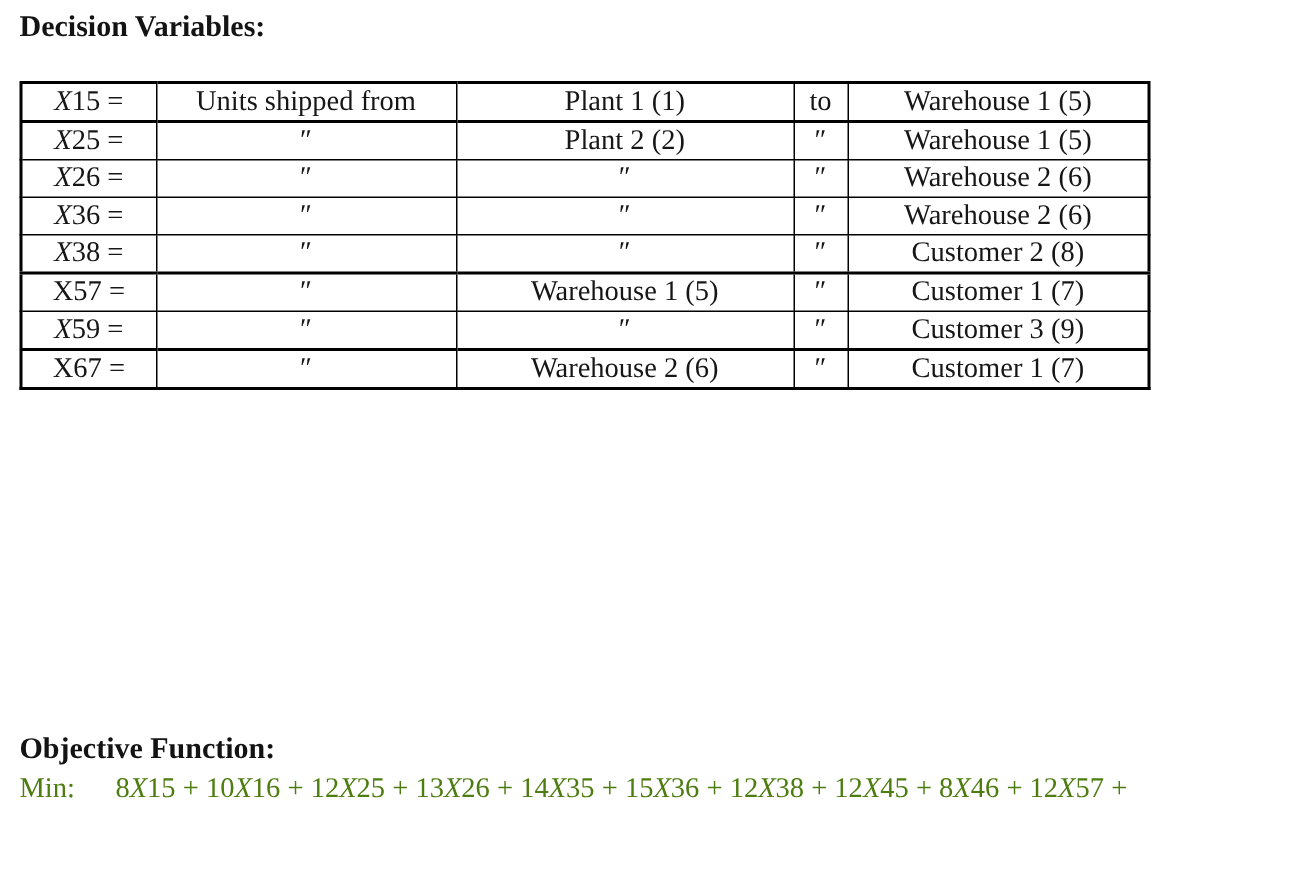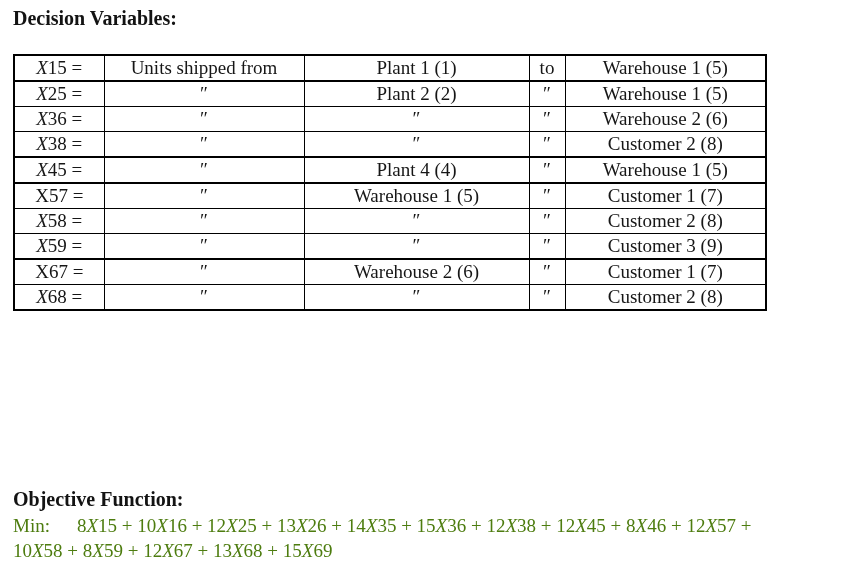--- a/index.html
+++ b/index.html
@@ -86,78 +86,63 @@
           <td>Warehouse 1 (5)</td>
         </tr>
         <tr class="group-start">
           <td><span class="it">X</span>25 =</td>
           <td>″</td>
           <td>Plant 2 (2)</td>
           <td>″</td>
           <td>Warehouse 1 (5)</td>
         </tr>
         <tr>
+          <td><span class="it">X</span>26 =</td>
+          <td>″</td>
+          <td>″</td>
+          <td>″</td>
+          <td>Warehouse 2 (6)</td>
+        </tr>
+        <tr>
           <td><span class="it">X</span>36 =</td>
           <td>″</td>
           <td>″</td>
           <td>″</td>
           <td>Warehouse 2 (6)</td>
         </tr>
         <tr>
           <td><span class="it">X</span>38 =</td>
           <td>″</td>
           <td>″</td>
           <td>″</td>
           <td>Customer 2 (8)</td>
         </tr>
         <tr class="group-start">
-          <td><span class="it">X</span>45 =</td>
-          <td>″</td>
-          <td>Plant 4 (4)</td>
-          <td>″</td>
-          <td>Warehouse 1 (5)</td>
-        </tr>
-        <tr class="group-start">
           <td><span>X</span>57 =</td>
           <td>″</td>
           <td>Warehouse 1 (5)</td>
           <td>″</td>
           <td>Customer 1 (7)</td>
-        </tr>
-        <tr>
-          <td><span class="it">X</span>58 =</td>
-          <td>″</td>
-          <td>″</td>
-          <td>″</td>
-          <td>Customer 2 (8)</td>
         </tr>
         <tr>
           <td><span class="it">X</span>59 =</td>
           <td>″</td>
           <td>″</td>
           <td>″</td>
           <td>Customer 3 (9)</td>
         </tr>
         <tr class="group-start">
           <td><span>X</span>67 =</td>
           <td>″</td>
           <td>Warehouse 2 (6)</td>
           <td>″</td>
           <td>Customer 1 (7)</td>
         </tr>
-        <tr>
-          <td><span class="it">X</span>68 =</td>
-          <td>″</td>
-          <td>″</td>
-          <td>″</td>
-          <td>Customer 2 (8)</td>
-        </tr>
       </tbody>
   </table>
 
   <h2 class="heading" id="obj-heading">Objective Function:</h2>
 
   <div id="objective-lines">
       <div class="obj-line"><span class="min-label">Min:</span>8<span class="it">X</span>15 + 10<span class="it">X</span>16 + 12<span class="it">X</span>25 + 13<span class="it">X</span>26 + 14<span class="it">X</span>35 + 15<span class="it">X</span>36 + 12<span class="it">X</span>38 + 12<span class="it">X</span>45 + 8<span class="it">X</span>46 + 12<span class="it">X</span>57 +</div>
-      <div class="obj-line">10<span class="it">X</span>58 + 8<span class="it">X</span>59 + 12<span class="it">X</span>67 + 13<span class="it">X</span>68 + 15<span class="it">X</span>69</div>
     </div>
 
 </div>
 
 </body></html>

